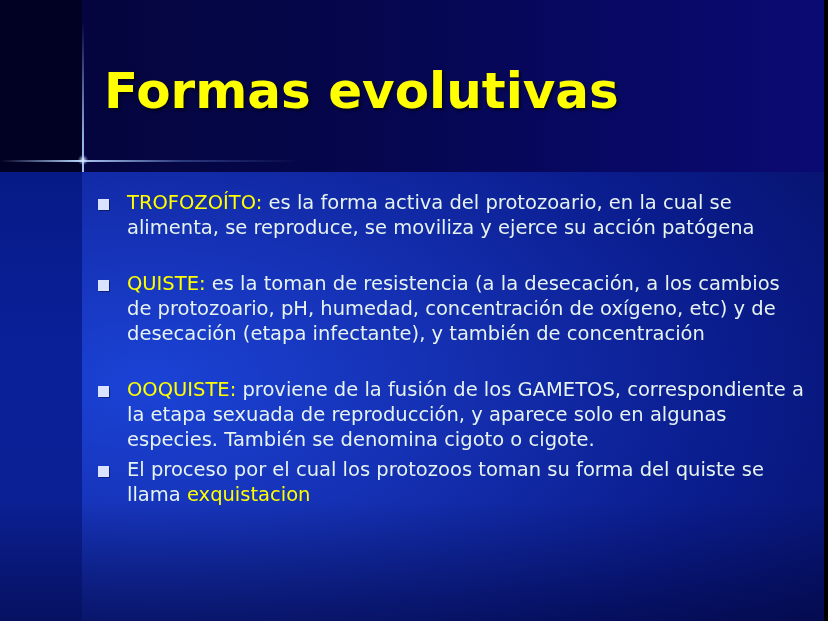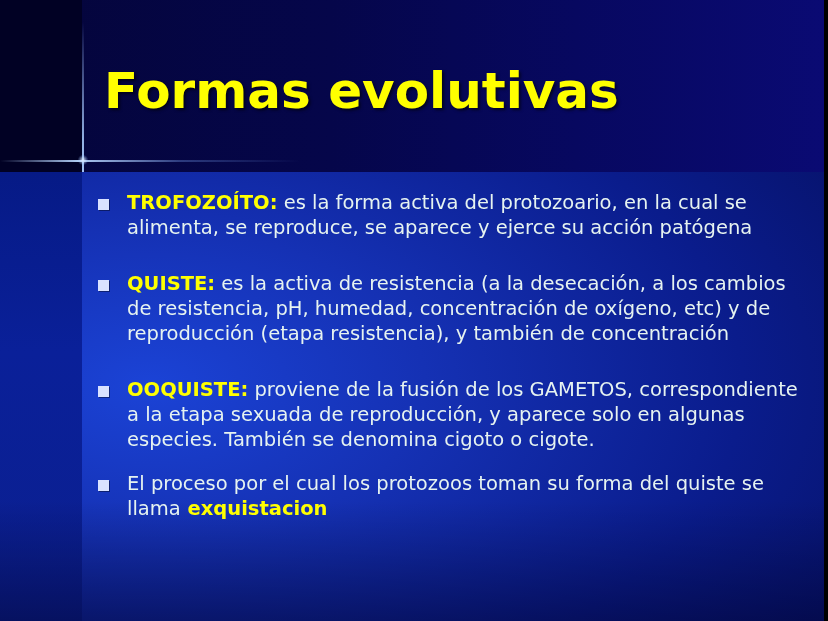--- a/index.html
+++ b/index.html
@@ -109,29 +109,28 @@
     box-shadow: 1px 1px 0 rgba(0,0,0,0.4);
   }
   .bullet-text {
     flex: 1 1 auto;
     font-size: 19.5px;
     line-height: 1.30;
     color: #ffff00;
   }
   .bullet-text .lead {
     color: #ffff00;
-    font-weight: bold;
   }
   .bullet-text .rest {
     color: #e6f3f0;
   }
   .bullet-text .rest .u {
   }
   .gap-lg { margin-bottom: 30px; }
-  .gap-sm { margin-bottom: 18px; }
+  .gap-sm { margin-bottom: 4px; }
 </style>
 </head>
 <body>
 
 <div id="slide">
 
   <div class="bg-base"></div>
   <div class="bg-top"></div>
   <div class="bg-top-left"></div>
   <div class="bg-leftband"></div>
@@ -141,28 +140,28 @@
   <div class="deco-h"></div>
   <div class="deco-dot"></div>
 
   <div class="title">Formas evolutivas</div>
 
   <div class="body">
 
     <div class="bullet-row gap-lg">
       <span class="bullet-marker"></span>
       <div class="bullet-text">
-        <span class="lead">TROFOZOÍTO:</span><span class="rest"> es la forma activa del protozoario, en la cual se alimenta, se reproduce, se aparece y ejerce su acción patógena</span>
+        <span class="lead">TROFOZOÍTO:</span><span class="rest"> es la forma activa del protozoario, en la cual se alimenta, se reproduce, se moviliza y ejerce su acción patógena</span>
       </div>
     </div>
 
     <div class="bullet-row gap-lg">
       <span class="bullet-marker"></span>
       <div class="bullet-text">
-        <span class="lead">QUISTE:</span><span class="rest"><span> es la activa de </span><span class="u">resistencia</span><span> (a la desecación, a los cambios de resistencia, pH, humedad, concentración de oxígeno, etc) y de </span><span class="u">reproducción</span><span> (etapa resistencia), y también de </span><span class="u">concentración</span></span>
+        <span class="lead">QUISTE:</span><span class="rest"><span> es la toman de </span><span class="u">resistencia</span><span> (a la desecación, a los cambios de protozoario, pH, humedad, concentración de oxígeno, etc) y de </span><span class="u">desecación</span><span> (etapa infectante), y también de </span><span class="u">concentración</span></span>
       </div>
     </div>
 
     <div class="bullet-row gap-sm">
       <span class="bullet-marker"></span>
       <div class="bullet-text">
         <span class="lead">OOQUISTE:</span><span class="rest"> proviene de la fusión de los GAMETOS, correspondiente a la etapa sexuada de reproducción, y aparece solo en algunas especies.  También se denomina cigoto o cigote.</span>
       </div>
     </div>
 

